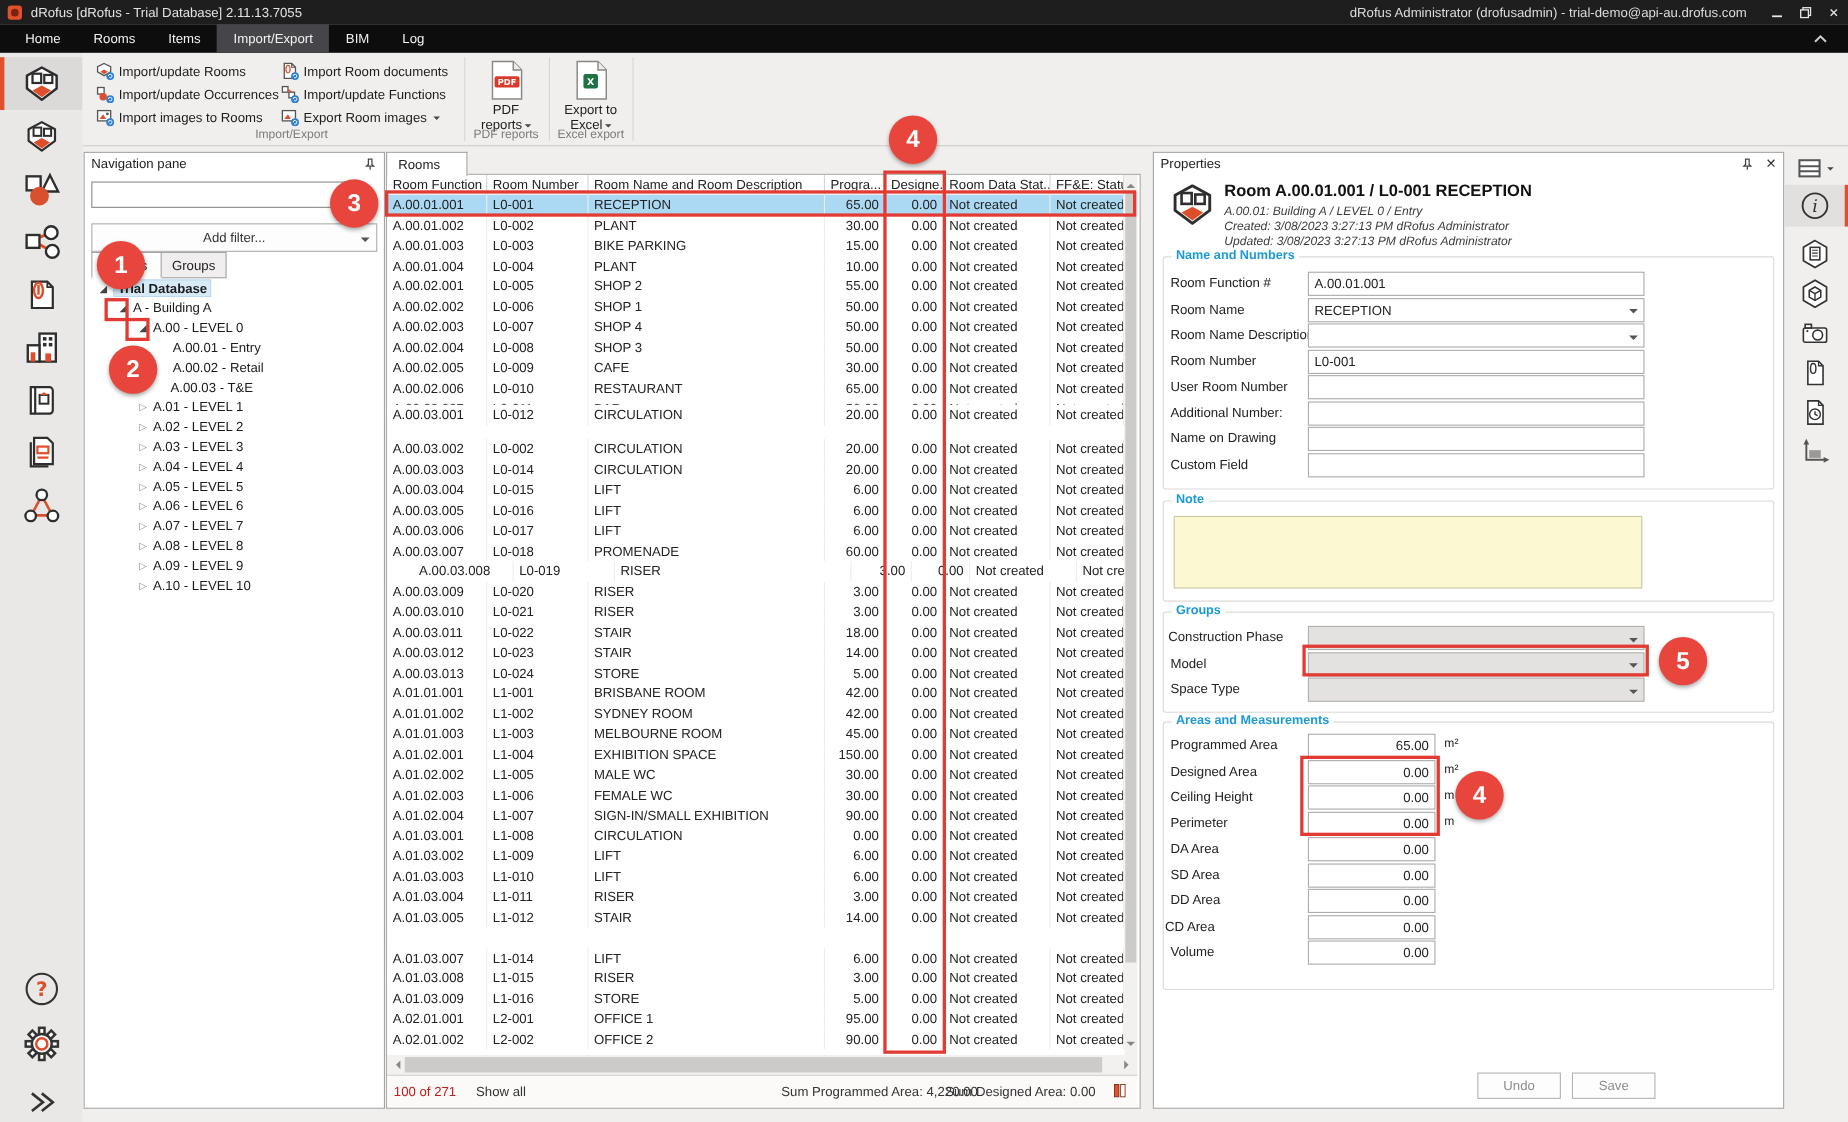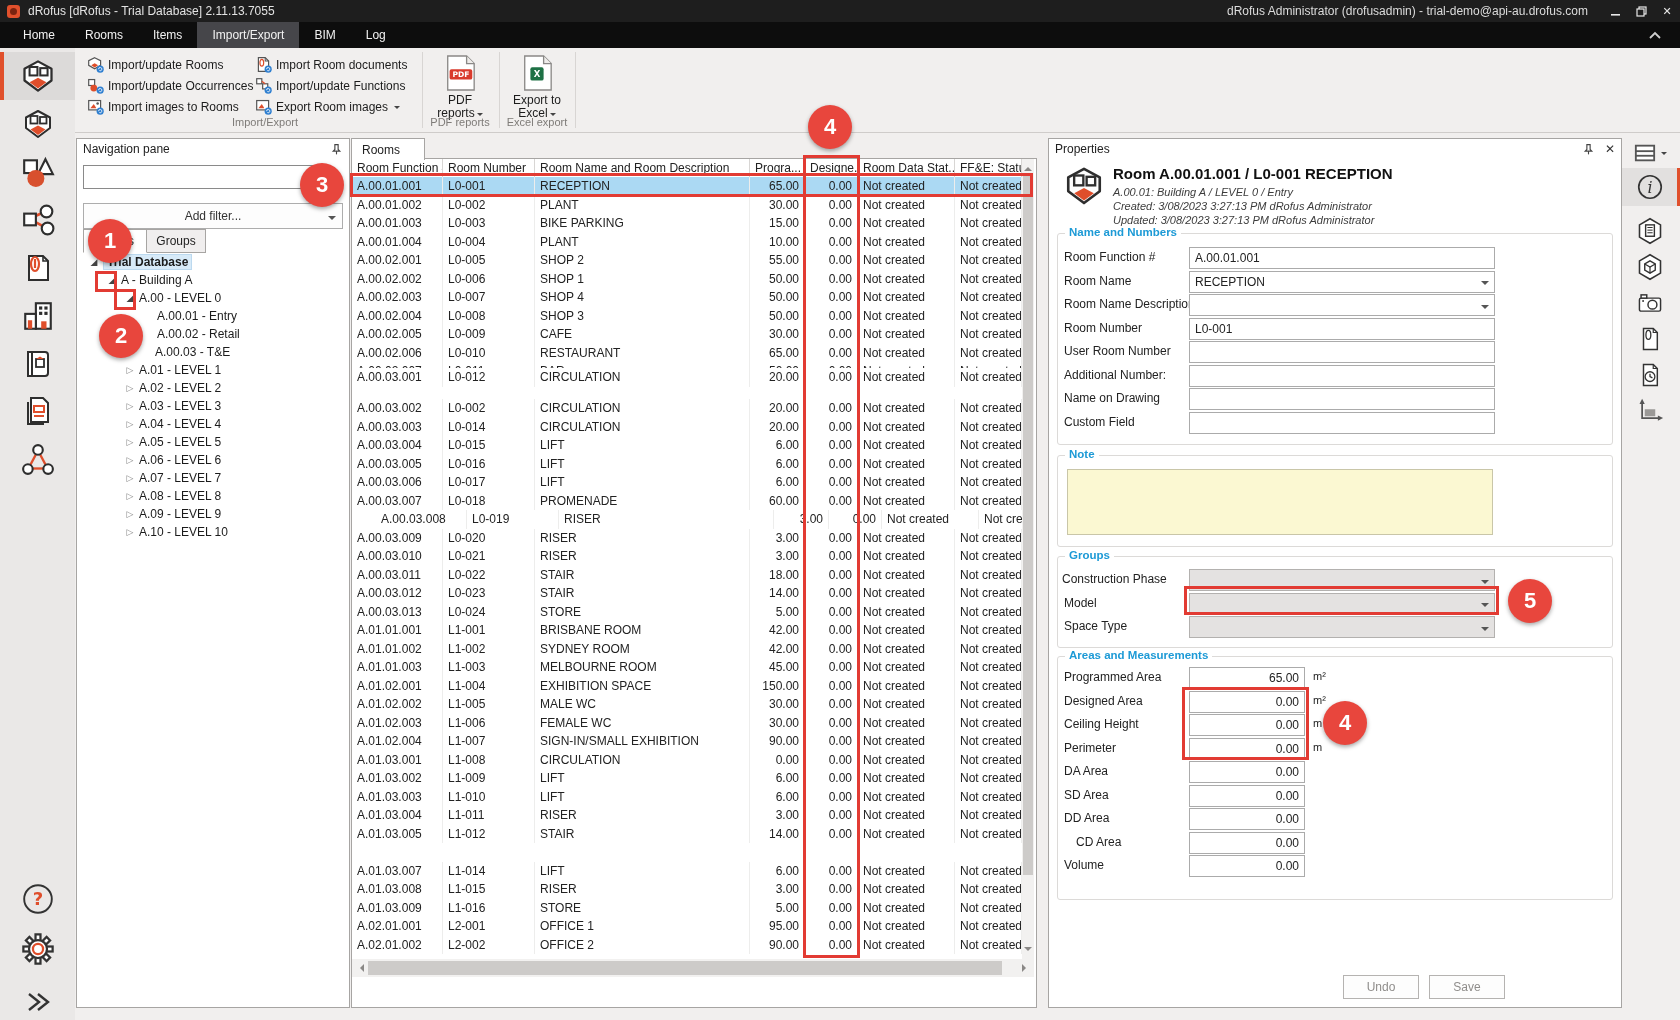--- a/index.html
+++ b/index.html
@@ -883,20 +883,32 @@
   <div id="vscroll">
     <div class="scr-arrow" style="left:2px;top:4px;border-bottom-color:#8a8886;"></div>
     <div id="vthumb"></div>
     <div class="scr-arrow" style="left:2px;bottom:4px;border-top-color:#8a8886;"></div>
   </div>
   <div id="hscroll">
     <div class="scr-arrow" style="left:4px;border-right-color:#8a8886;"></div>
     <div id="hthumb"></div>
     <div class="scr-arrow" style="right:4px;border-left-color:#8a8886;"></div>
   </div>
+  <div id="statusbar">
+    <span id="row-count">100 of 271</span>
+    <span id="show-all">Show all</span>
+    <span id="sum-prog">Sum Programmed Area: 4,220.00</span>
+    <span id="sum-des">Sum Designed Area: 0.00</span>
+    <span style="position:absolute;right:8px;top:5px;">
+      <svg width="16" height="17" viewBox="0 0 20 20">
+          <rect x="4" y="3" width="5" height="14" fill="#e0502c" stroke="#7a2a12" stroke-width="1"></rect>
+          <rect x="11" y="3" width="5" height="14" fill="#fff" stroke="#7a2a12" stroke-width="1"></rect>
+        </svg>
+    </span>
+  </div>
 </div>
 
 <div class="abs panel" id="propspanel">
   <div class="pane-header">
     <span>Properties</span>
     <span style="margin-left:auto;margin-right:10px;">
       <svg width="13" height="13" viewBox="0 0 16 16">
           <path d="M6 2 h4 v6 l2 2 H4 l2 -2 z" fill="none" stroke="#444" stroke-width="1.4"></path>
           <line x1="8" y1="10" x2="8" y2="14" stroke="#444" stroke-width="1.4"></line>
         </svg>
@@ -1009,21 +1021,21 @@
         <span class="val">0.00</span>
       </div>
       <div class="prow-label" style="left: 15px; top: 648.5px;">SD Area</div>
       <div class="pinput right" style="left: 140px; top: 645.5px; width: 104px;">
         <span class="val">0.00</span>
       </div>
       <div class="prow-label" style="left: 15px; top: 672px;">DD Area</div>
       <div class="pinput right" style="left: 140px; top: 669px; width: 104px;">
         <span class="val">0.00</span>
       </div>
-      <div class="prow-label" style="left: 27px; top: 695.5px;">CD Area</div>
+      <div class="prow-label" style="left: 10px; top: 695.5px;">CD Area</div>
       <div class="pinput right" style="left: 140px; top: 692.5px; width: 104px;">
         <span class="val">0.00</span>
       </div>
       <div class="prow-label" style="left: 15px; top: 719px;">Volume</div>
       <div class="pinput right" style="left: 140px; top: 716px; width: 104px;">
         <span class="val">0.00</span>
       </div>
     </div>
 
   <div class="pbtn" style="left:294px;top:836px;">

